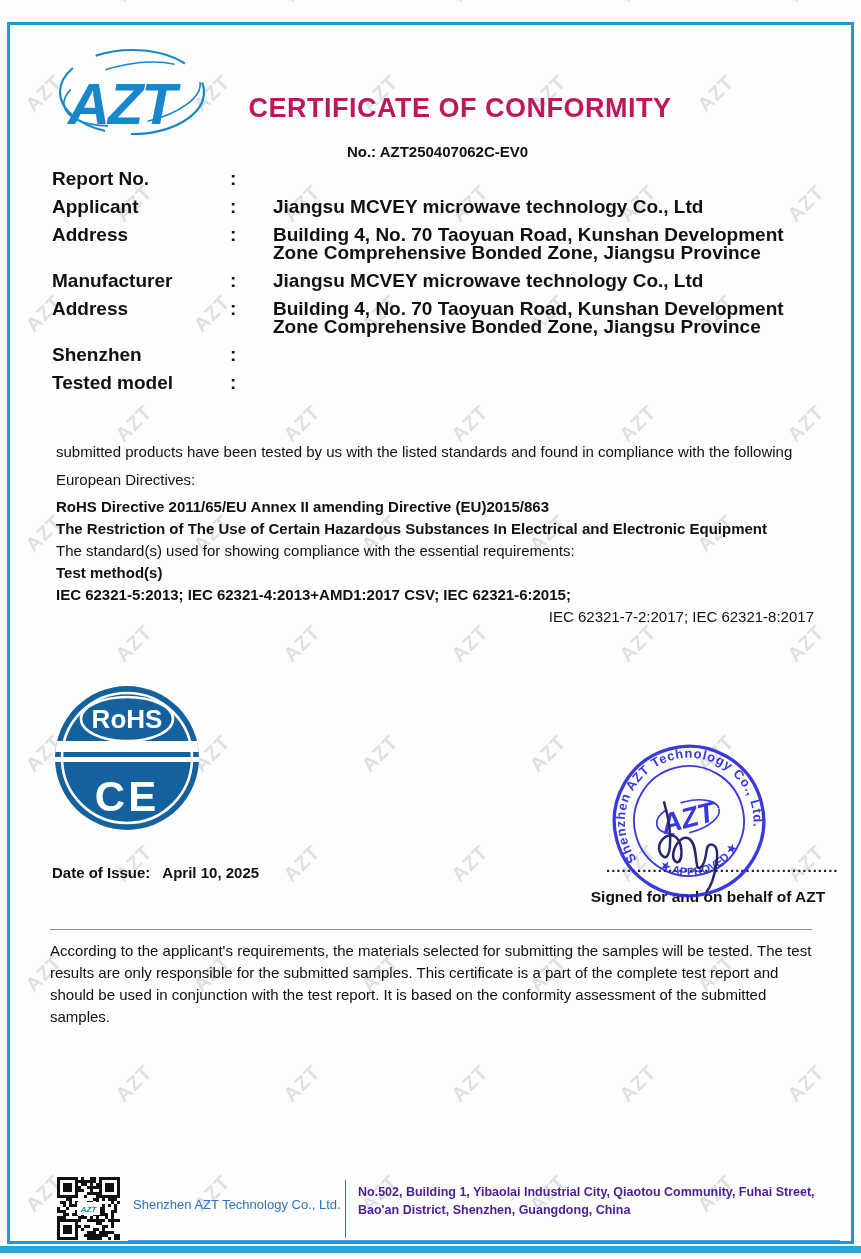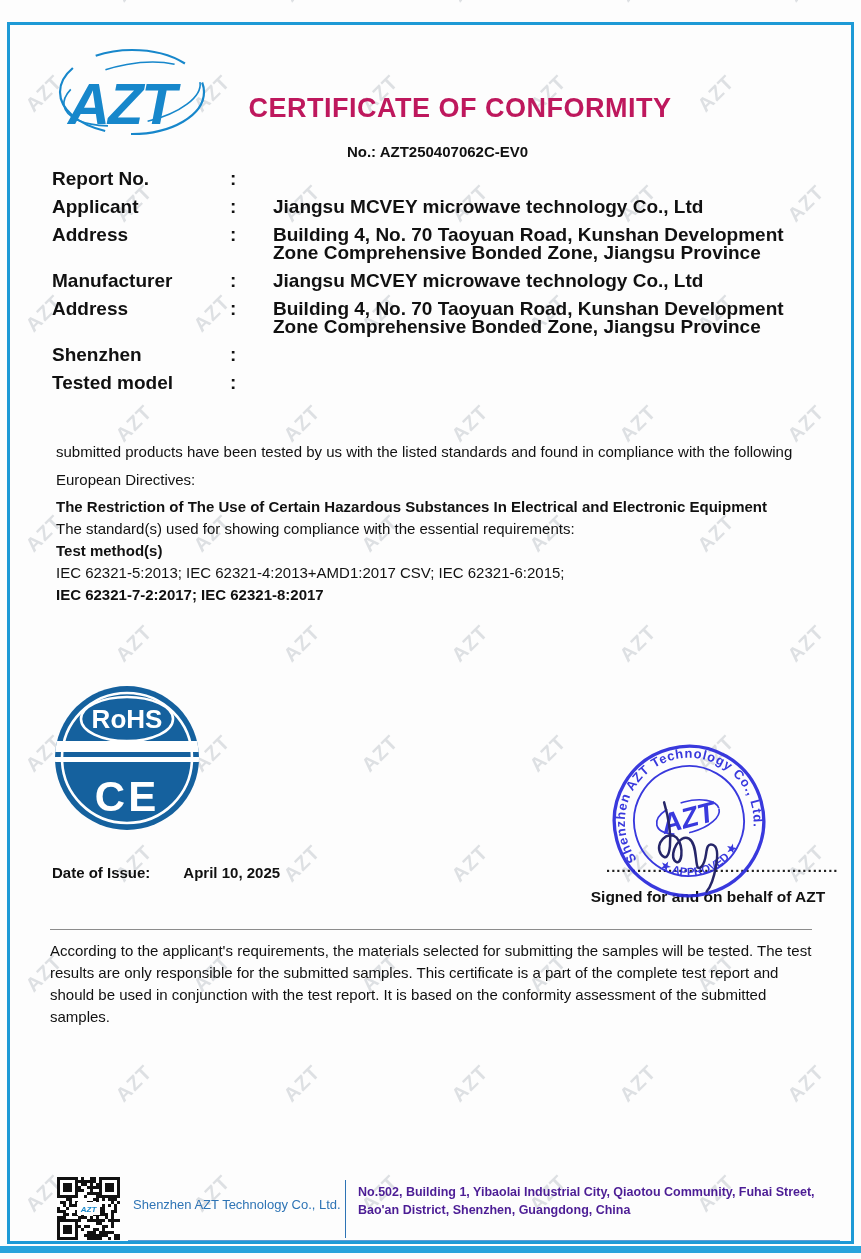--- a/index.html
+++ b/index.html
@@ -33,28 +33,28 @@
   .field-value{flex:1;}
 
   
   .compliance{position:absolute;left:52px;top:434px;width:766px;font-size:15px;}
   .compliance p{margin:4px;}
   .c-intro{line-height:28px;}
   .c-directive{font-weight:bold;line-height:18px;margin-top:0;}
   .c-restrict{font-weight:bold;line-height:18px;margin-top:12px;}
   .c-standards{line-height:18px;margin-top:12px;}
   .c-testlabel{font-weight:bold;line-height:18px;margin-top:14px;}
-  .c-iec1{font-weight:normal;line-height:18px;margin-top:14px;}
-  .c-iec2{font-weight:bold;line-height:18px;margin-top:17px;}
+  .c-iec1{font-weight:bold;line-height:18px;margin-top:14px;}
+  .c-iec2{font-weight:normal;line-height:18px;margin-top:17px;text-align:right;}
 
   .rohs-badge{position:absolute;left:52px;top:684px;width:150px;height:150px;}
 
   
   .issue-row{position:absolute;left:52px;top:864px;font-size:15px;font-weight:bold;}
-  .issue-date{margin-left:33px;}
+  .issue-date{margin-left:12px;}
   .sig-dots{position:absolute;left:606px;top:858px;width:233px;overflow:hidden;white-space:nowrap;
         font-size:15px;font-weight:bold;letter-spacing:1px;color:#222;}
   .sig-caption{position:absolute;left:577px;top:888px;width:262px;text-align:center;
         font-size:15.5px;font-weight:bold;}
   .stamp{position:absolute;left:606px;top:738px;width:166px;height:166px;z-index:3;opacity:.93;}
 
   
   .sep-line{position:absolute;left:50px;top:929px;width:762px;height:1px;background:#8c8c8c;}
   .disclaimer{position:absolute;left:50px;top:940px;width:770px;font-size:15px;line-height:22px;}
 
@@ -179,20 +179,21 @@
         <span class="field-colon">:</span>
       </div>
       <div class="field-row">
         <span class="field-label">Tested model</span>
         <span class="field-colon">:</span>
       </div>
     </div>
 
     <div class="compliance">
       <p class="c-intro">submitted products have been tested by us with the listed standards and found in compliance with the following European Directives:</p>
+      <p class="c-directive">RoHS Directive 2011/65/EU Annex II amending Directive (EU)2015/863</p>
       <p class="c-restrict">The Restriction of The Use of Certain Hazardous Substances In Electrical and Electronic Equipment</p>
       <p class="c-standards">The standard(s) used for showing compliance with the essential requirements:</p>
       <p class="c-testlabel">Test method(s)</p>
       <p class="c-iec1">IEC 62321-5:2013; IEC 62321-4:2013+AMD1:2017 CSV; IEC 62321-6:2015;</p>
       <p class="c-iec2">IEC 62321-7-2:2017; IEC 62321-8:2017</p>
     </div>
 
     <svg class="rohs-badge" viewBox="0 0 150 150">
       <defs>
           <clipPath id="badgeclip">

